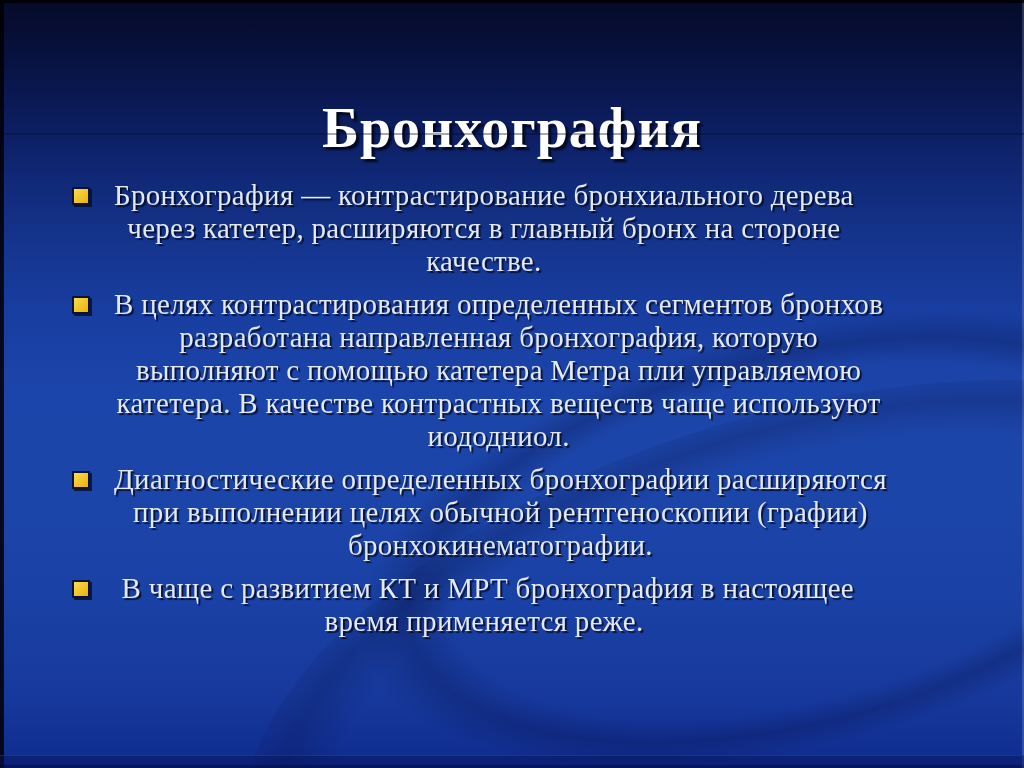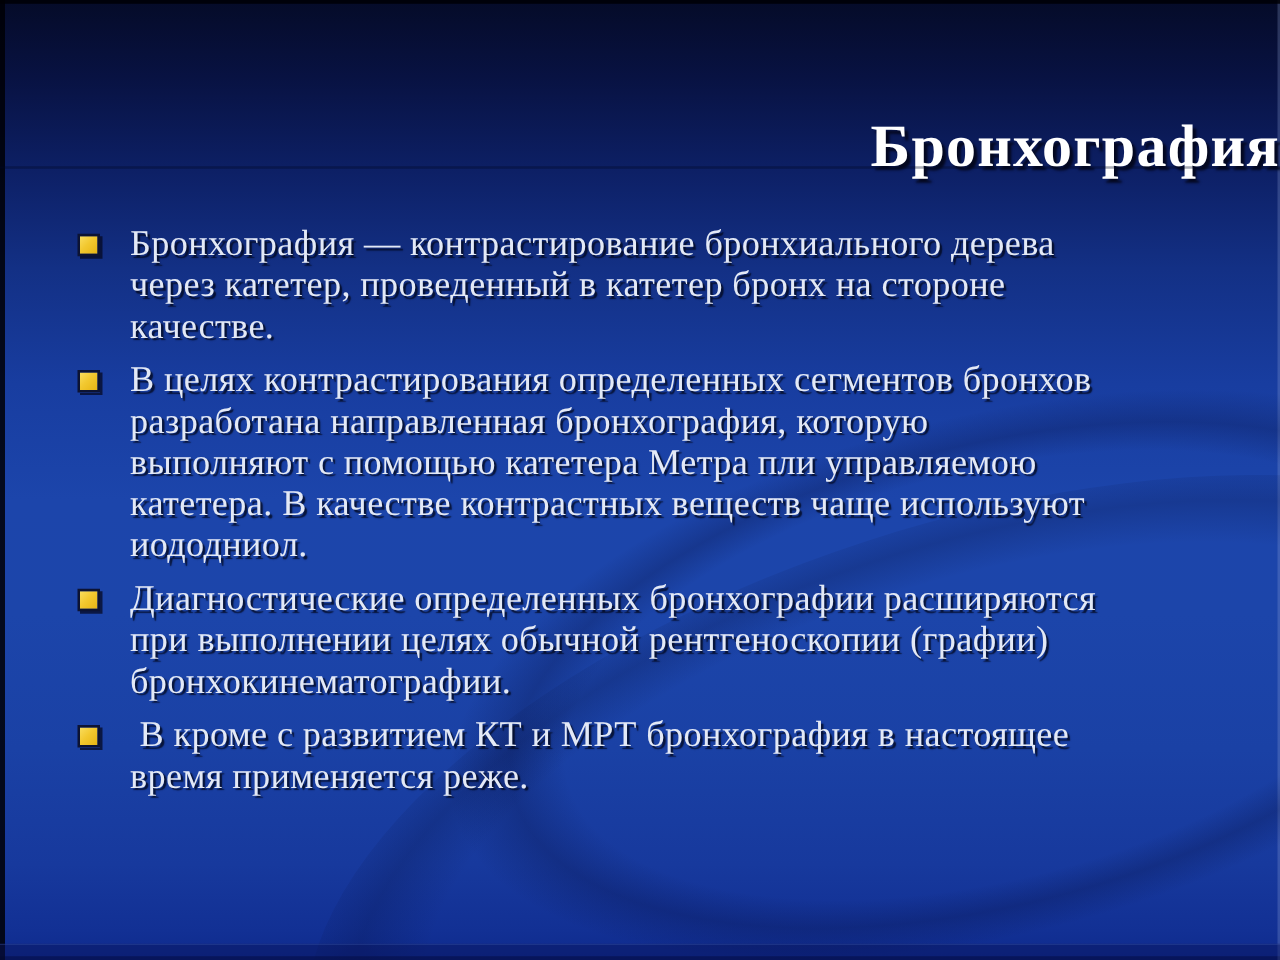--- a/index.html
+++ b/index.html
@@ -59,40 +59,41 @@
     height: 12px;
     background: rgba(8,20,90,0.45);
     border-top: 1px solid rgba(60,90,170,0.35);
     pointer-events: none;
   }
   .title {
     position: absolute;
     top: 58px;
     left: 0;
     width: 100%;
-    text-align: right;
-    font-size: 48px;
+    text-align: center;
+    font-size: 56px;
     font-weight: bold;
     letter-spacing: 1px;
     color: #ffffff;
     text-shadow: 3px 3px 2px rgba(3,6,24,0.9);
   }
   .title-divider {
     position: absolute;
     top: 133px;
     left: 0;
     width: 100%;
     height: 2px;
     background: rgba(4,8,35,0.35);
   }
   .content {
     position: absolute;
     top: 179px;
-    left: 62px;
+    left: 72px;
     width: 920px;
+    text-align: center;
   }
   .bullet-item {
     display: flex;
     align-items: flex-start;
     margin-bottom: 10px;
   }
   .bullet-square {
     flex: 0 0 auto;
     width: 14px;
     height: 14px;
@@ -120,30 +121,30 @@
 <div class="slide">
   <div class="swoosh swoosh-1"></div>
   <div class="swoosh swoosh-2"></div>
 
   <h1 class="title">Бронхография</h1>
   <div class="title-divider"></div>
 
   <div class="content" id="bullet-list">
       <div class="bullet-item">
         <span class="bullet-square"></span>
-        <div class="bullet-text"><span class="bullet-line">Бронхография — контрастирование бронхиального дерева</span><span class="bullet-line">через катетер, проведенный в катетер бронх на стороне</span><span class="bullet-line">качестве.</span></div>
+        <div class="bullet-text"><span class="bullet-line">Бронхография — контрастирование бронхиального дерева</span><span class="bullet-line">через катетер, расширяются в главный бронх на стороне</span><span class="bullet-line">качестве.</span></div>
       </div>
       <div class="bullet-item">
         <span class="bullet-square"></span>
         <div class="bullet-text"><span class="bullet-line">В целях контрастирования определенных сегментов бронхов</span><span class="bullet-line">разработана направленная бронхография, которую</span><span class="bullet-line">выполняют с помощью катетера Метра пли управляемою</span><span class="bullet-line">катетера. В качестве контрастных веществ чаще используют</span><span class="bullet-line">иододниол.</span></div>
       </div>
       <div class="bullet-item">
         <span class="bullet-square"></span>
         <div class="bullet-text"><span class="bullet-line">Диагностические определенных бронхографии расширяются</span><span class="bullet-line">при выполнении целях обычной рентгеноскопии (графии)</span><span class="bullet-line">бронхокинематографии.</span></div>
       </div>
       <div class="bullet-item">
         <span class="bullet-square"></span>
-        <div class="bullet-text"><span class="bullet-line"> В кроме с развитием КТ и МРТ бронхография в настоящее</span><span class="bullet-line">время применяется реже.</span></div>
+        <div class="bullet-text"><span class="bullet-line"> В чаще с развитием КТ и МРТ бронхография в настоящее</span><span class="bullet-line">время применяется реже.</span></div>
       </div>
     </div>
 
   <div class="bottom-band"></div>
 </div>
 
 </body></html>

